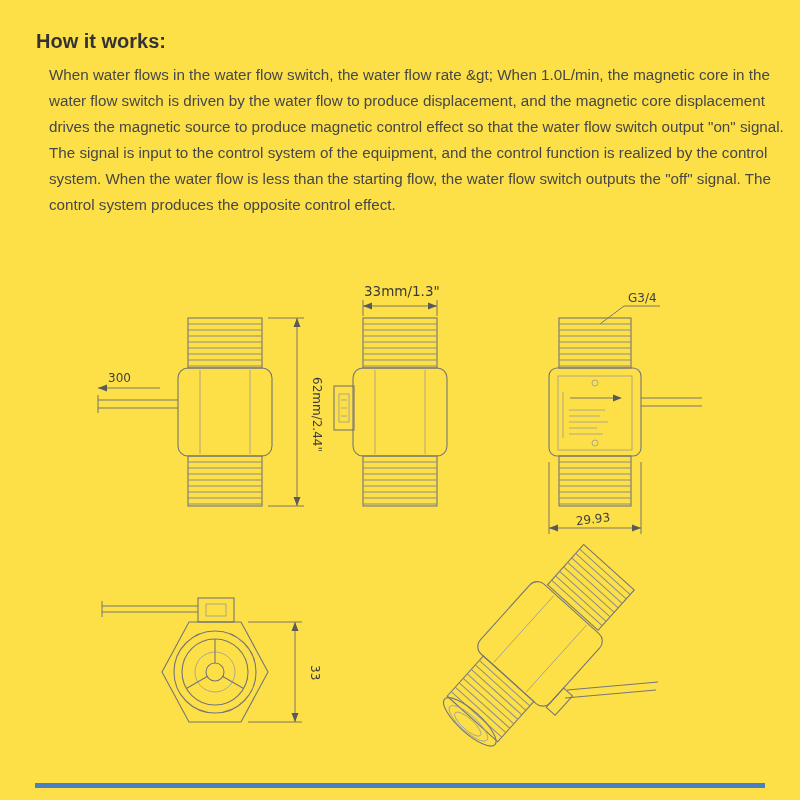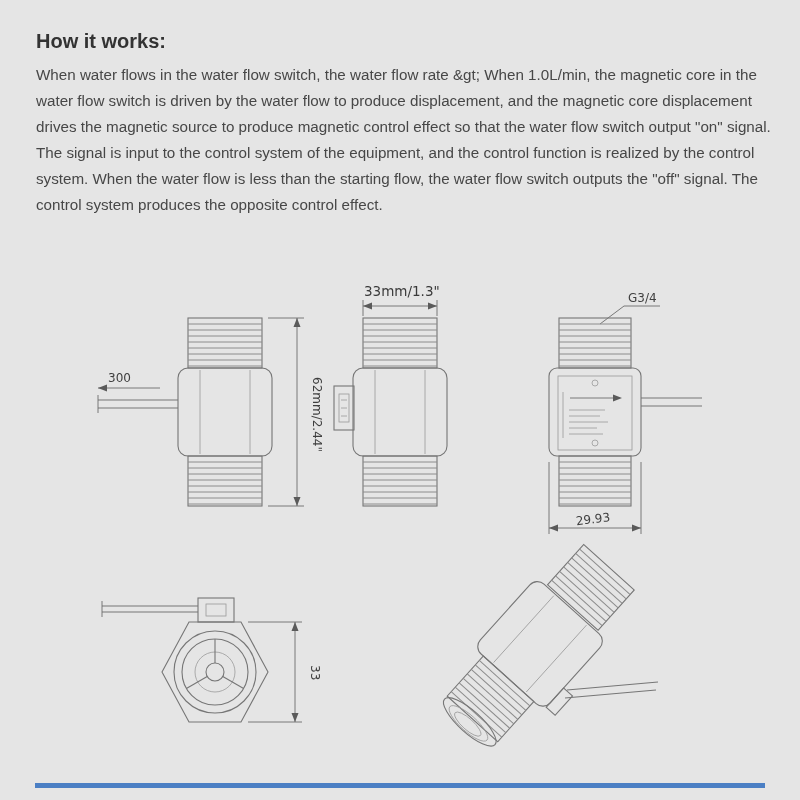--- a/index.html
+++ b/index.html
@@ -1,29 +1,29 @@
 <!DOCTYPE html>
 <html><head>
 <meta charset="utf-8">
 <style>
   html,body{margin:0;padding:0;background:#ffffff;}
   .page{
     position:relative;
     width:800px;height:800px;
-    background:#e5e5e5;
+    background:#fde047;
     overflow:hidden;
     font-family:"Liberation Sans",sans-serif;
   }
   .title{
     position:absolute;left:36px;top:30px;
     font-size:20px;font-weight:bold;color:#333;
     margin:0;
   }
   .desc{
-    position:absolute;left:36px;top:62px;width:738px;
+    position:absolute;left:49px;top:62px;width:738px;
     font-size:15.2px;line-height:26px;color:#474747;
     margin:0;
   }
   svg.drawing{position:absolute;left:0;top:0;}
   .ln{fill:none;stroke:#767676;stroke-width:1.1;}
   .thin{fill:none;stroke:#9a9a9a;stroke-width:0.8;}
   .dimln{fill:none;stroke:#6b6b6b;stroke-width:0.9;}
   .arr{fill:#5a5a5a;stroke:none;}
   .thr{stroke:#8c8c8c;stroke-width:1;}
   g[data-threads] line{stroke:#8c8c8c;stroke-width:1;}

